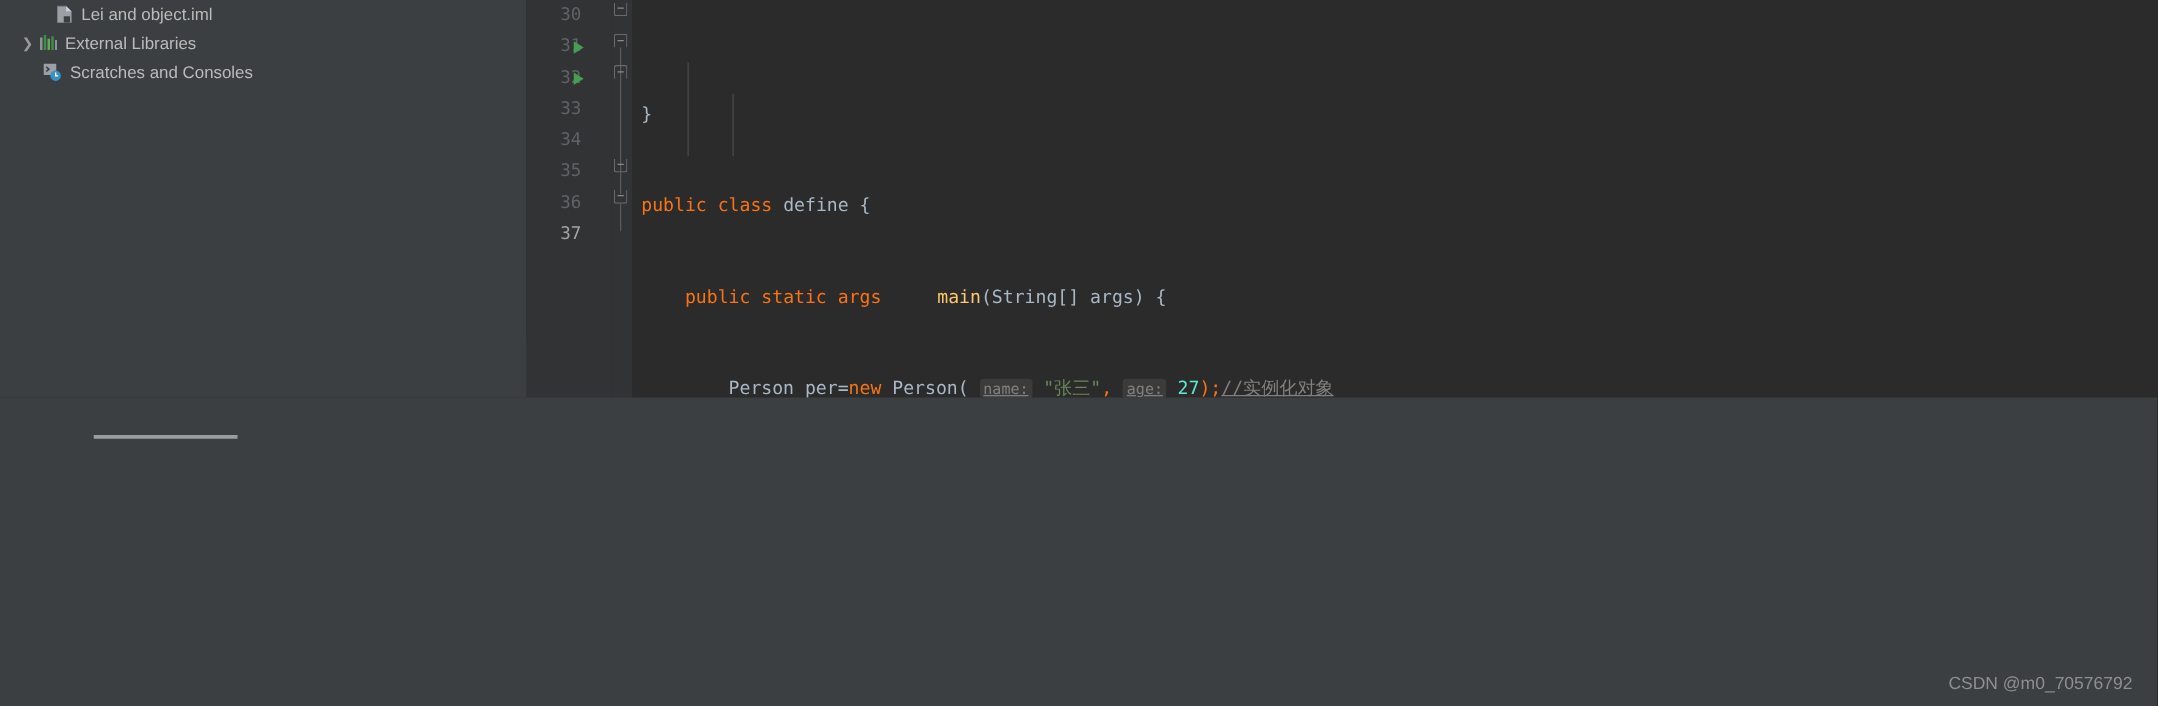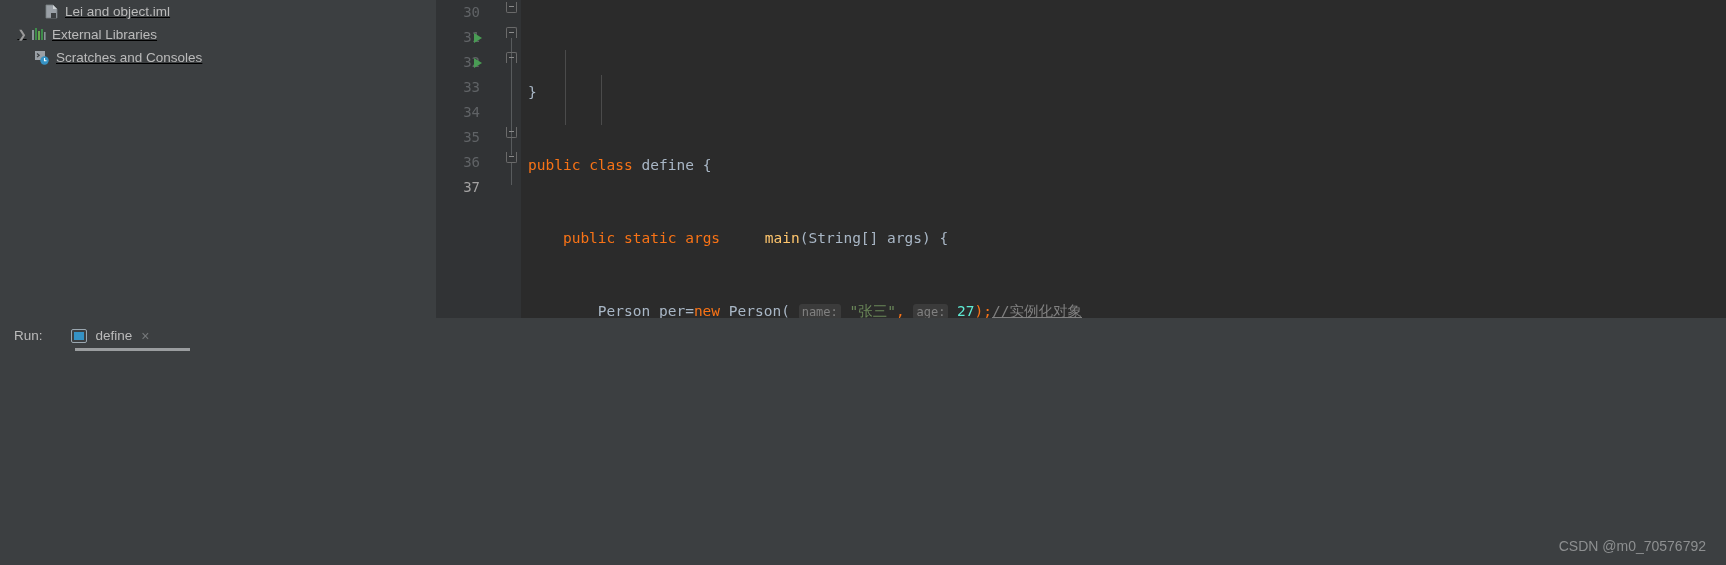--- a/index.html
+++ b/index.html
@@ -14,41 +14,40 @@
     width: 1726px; height: 565px;
     background: #2b2b2b;
   }
 
   
   #project-tree {
     position: absolute; left: 0; top: 0;
     width: 441px; height: 318px;
     background: #3c3f41;
     border-right: 1px solid #2b2b2b;
-    text-decoration: underline;
   }
   .tree-row {
     position: relative;
     height: 23px;
     display: flex; align-items: center;
     font-size: 13.5px;
     color: #bbbbbb;
     white-space: nowrap;
   }
   .tree-arrow {
     width: 14px; height: 23px;
     display: flex; align-items: center; justify-content: center;
     color: #9a9a9a; font-size: 11px;
   }
   .tree-ico { width: 18px; height: 23px; display: flex; align-items: center; justify-content: center; }
   .tree-label { padding-left: 5px; }
 
   
   #editor {
-    position: absolute; left: 436px; top: 0;
+    position: absolute; left: 421px; top: 0;
     width: 1285px; height: 270px;
     background: #2b2b2b;
   }
   #gutter {
     position: absolute; left: 0; top: 0;
     width: 68px; height: 318px;
     background: #313335;
   }
   .gut-row {
     position: relative; height: 25px;
@@ -106,20 +105,21 @@
   .str  { color: #6a8759; }
   .num  { color: #5eead4; }
   .cmt  { color: #808080; text-decoration: underline; }
   .plain{ color: #a9b7c6; }
   .param-hint {
     background: #3b3b3b;
     color: #808080;
     font-size: 12px;
     border-radius: 3px;
     padding: 1px 3px;
+    text-decoration: underline;
   }
   #divider-row {
     position: absolute; left: 441px; top: 340px;
     width: 1285px; height: 1px;
   }
   .sdiv { position: absolute; top: 0; width: 1px; height: 1px; background: #4e5254; }
 
   
   #run-panel {
     position: absolute; left: 0; top: 318px;
@@ -284,27 +284,19 @@
     <div class="sdiv" style="left:74px"></div>
     <div class="sdiv" style="left:242px"></div>
     <div class="sdiv" style="left:410px"></div>
     <div class="sdiv" style="left:582px"></div>
     <div class="sdiv" style="left:752px"></div>
     <div class="sdiv" style="left:920px"></div>
   </div>
 
   <div id="run-panel">
 
-    <div id="run-header">
-      <span id="run-label">Run:</span>
-      <div id="run-tab">
-        <span id="run-tab-ico"></span>
-        <span id="run-tab-label">define</span>
-        <span id="run-tab-close">×</span>
-      </div>
-    </div>
     <div id="run-tab-underline"></div>
 
   </div>
 
   <div id="watermark">CSDN @m0_70576792</div>
 
 </div>
 
 </body></html>

